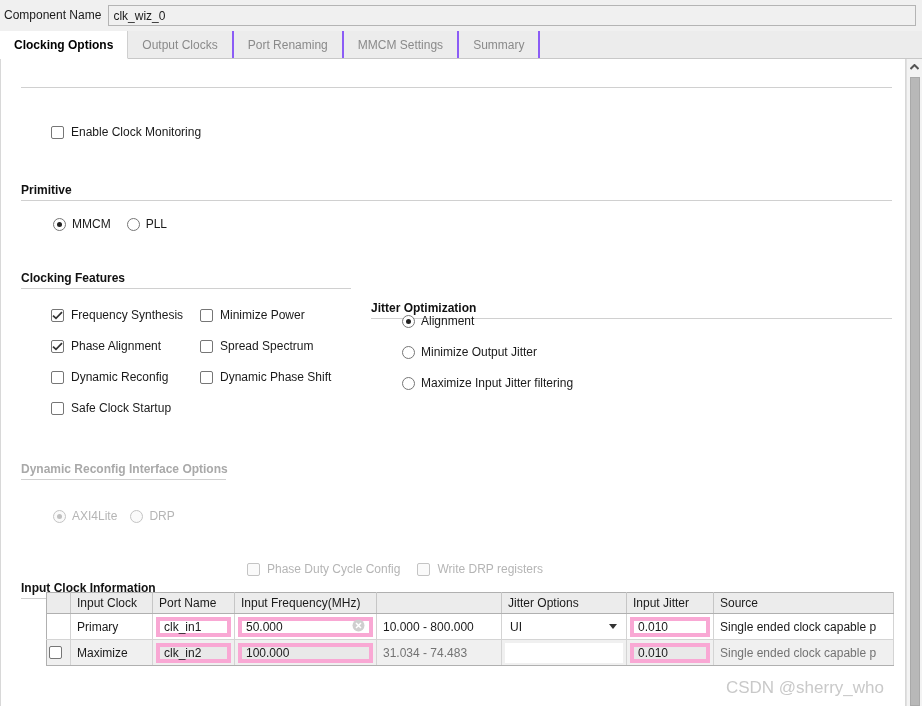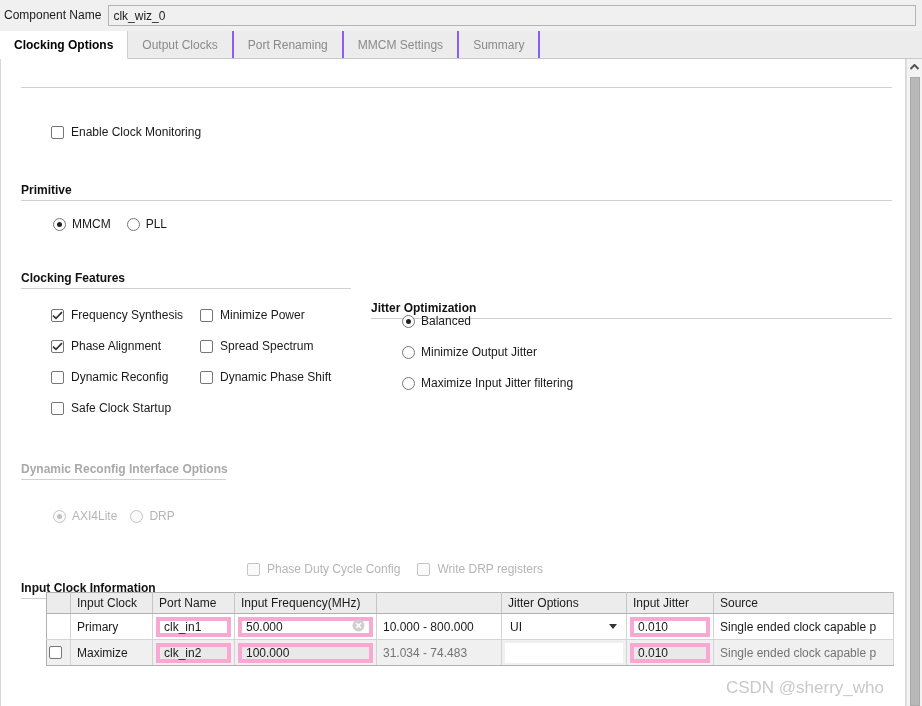--- a/index.html
+++ b/index.html
@@ -390,21 +390,21 @@
 
     <div class="sec" style="left:370px; top:212px; width:521px;margin-top:30px;">
       <div class="section-title">Jitter Optimization</div>
       <div class="section-rule"></div>
     </div>
     <div class="sec" style="left:401px; top:255px;">
       <div class="row" style="margin-bottom:17px;">
         <span class="rb">
             <span class="dot"></span>
           </span>
-        <span class="lbl">Balanced</span>
+        <span class="lbl">Alignment</span>
       </div>
       <div class="row" style="margin-bottom:17px;">
         <span class="rb"></span>
         <span class="lbl">Minimize Output Jitter</span>
       </div>
       <div class="row">
         <span class="rb"></span>
         <span class="lbl">Maximize Input Jitter filtering</span>
       </div>
     </div>

